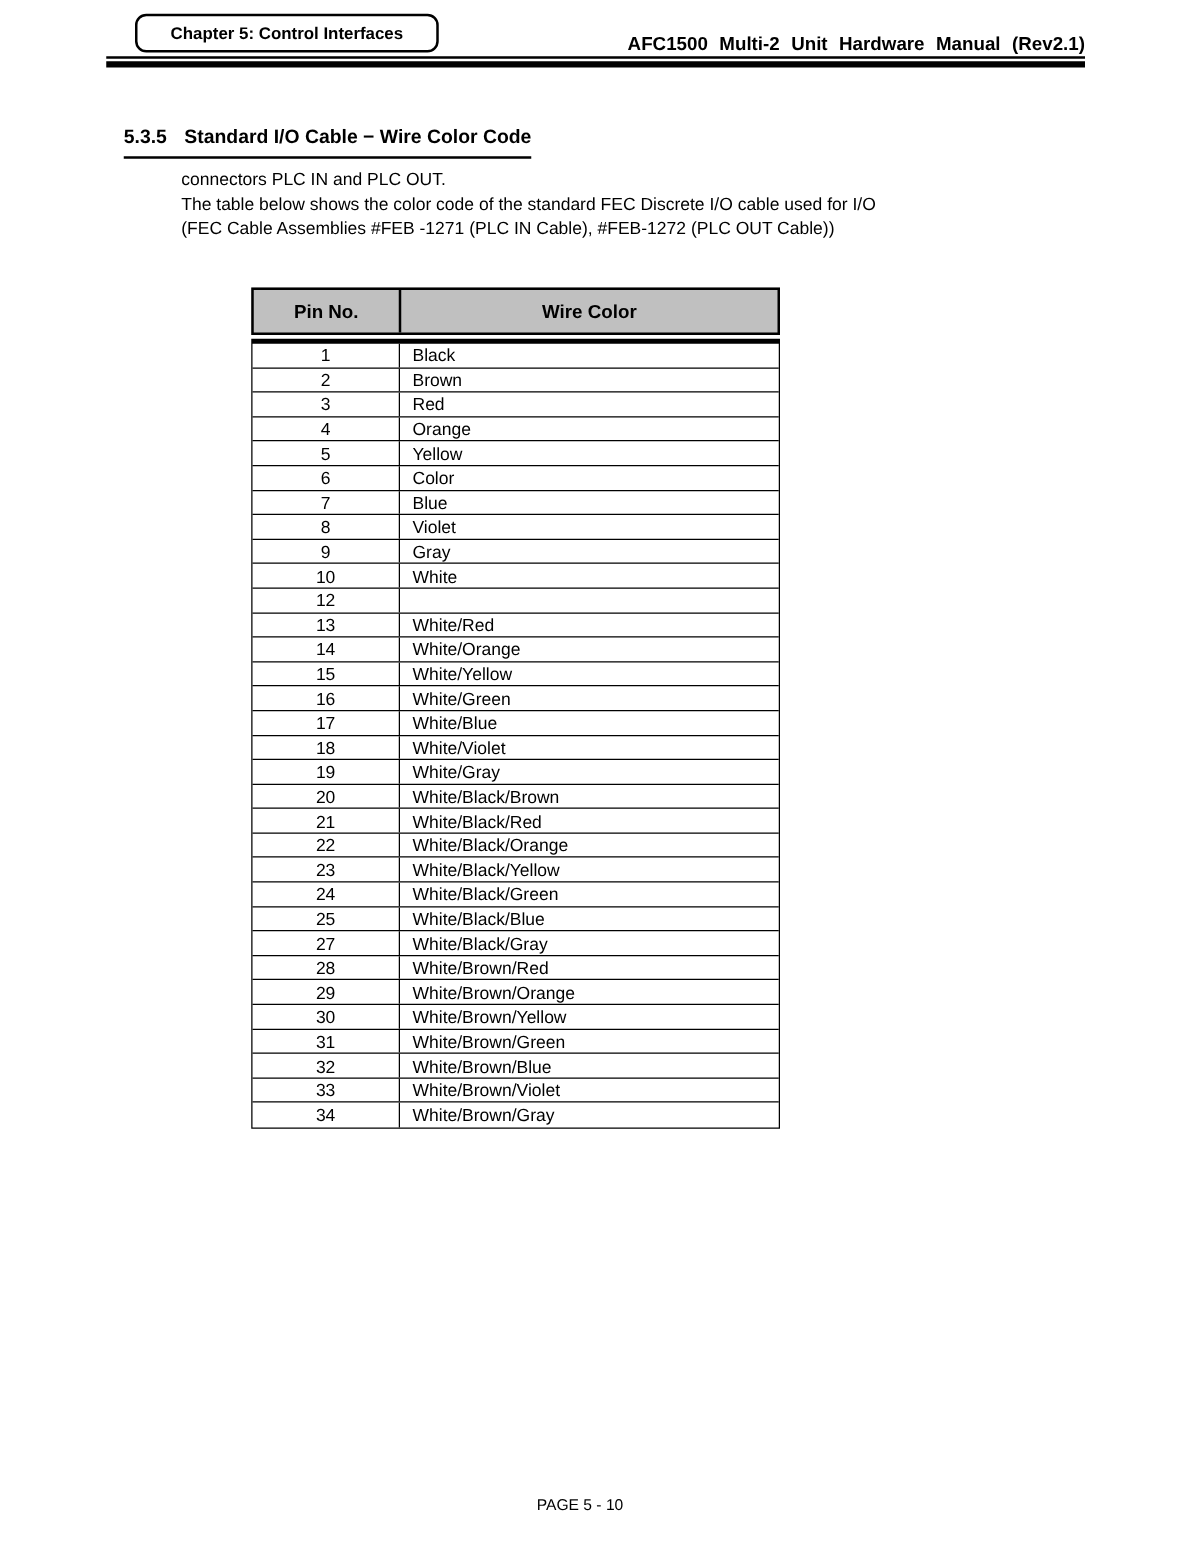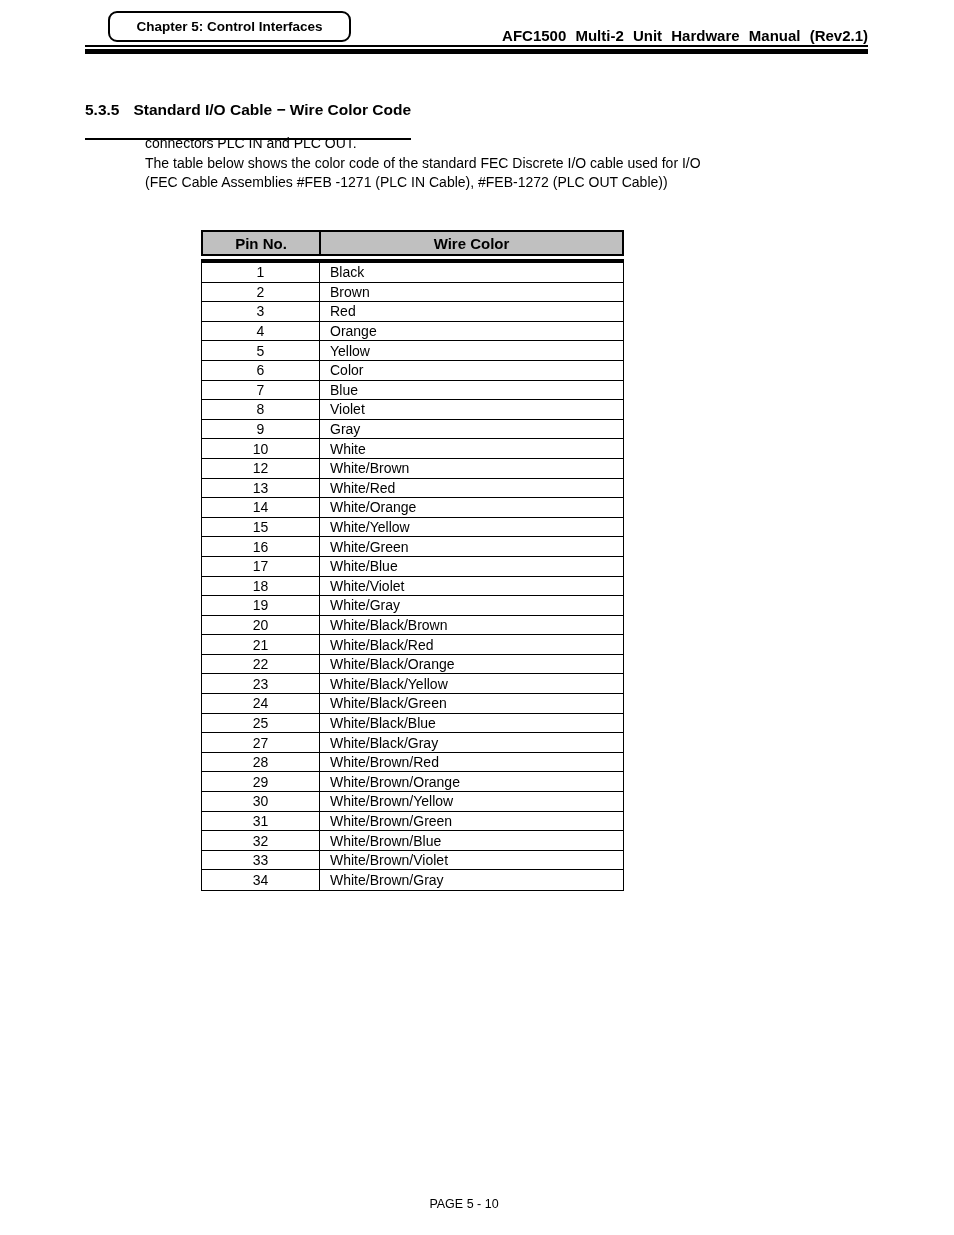--- a/index.html
+++ b/index.html
@@ -19,36 +19,36 @@
     position:absolute; right:86px; top:27px;
     font-weight:bold; font-size:15px; word-spacing:5px; white-space:nowrap;
   }
   .header-rule {position:absolute; left:85px; width:783px; top:45px;}
   .header-rule .thin  {height:2px; background:#000;}
   .header-rule .gap   {height:2px; background:transparent;}
   .header-rule .thick {height:5px; background:#000;}
 
   
   .section-heading {
-    position:absolute; left:85px; top:101px;
+    position:absolute; left:99px; top:101px;
     font-weight:bold; font-size:15.5px; display:inline-block;
-    border-bottom:2px solid #000; padding-bottom:19px; white-space:nowrap;
+    border-bottom:2px solid #000; padding-bottom:6px; white-space:nowrap;
   }
   .section-heading .sec-num {margin-right:14px;}
 
   
   .body-text {
     position:absolute; left:145px; top:134px;
     font-size:14px; line-height:19.5px; white-space:nowrap;
   }
 
   
   .wire-table {position:absolute; left:201px; top:230px; width:423px;}
   .thead {
-    display:flex; height:26px; background:#c0c0c0;
+    display:flex; height:38px; background:#c0c0c0;
     border:2px solid #000; box-sizing:border-box;
   }
   .th {
     display:flex; align-items:center; justify-content:center;
     font-weight:bold; font-size:15px; box-sizing:border-box;
   }
   .th-pin {width:118px; border-right:2px solid #000;}
   .th-color {flex:1;}
   .tsep-gap {height:3px; background:#fff;}
   .tbody {
@@ -140,21 +140,20 @@
         <div class="trow">
           <div class="cell-pin">9</div>
           <div class="cell-color">Gray</div>
         </div>
         <div class="trow">
           <div class="cell-pin">10</div>
           <div class="cell-color">White</div>
         </div>
         <div class="trow">
           <div class="cell-pin">12</div>
-          <div class="cell-color">White/Brown</div>
         </div>
         <div class="trow">
           <div class="cell-pin">13</div>
           <div class="cell-color">White/Red</div>
         </div>
         <div class="trow">
           <div class="cell-pin">14</div>
           <div class="cell-color">White/Orange</div>
         </div>
         <div class="trow">

